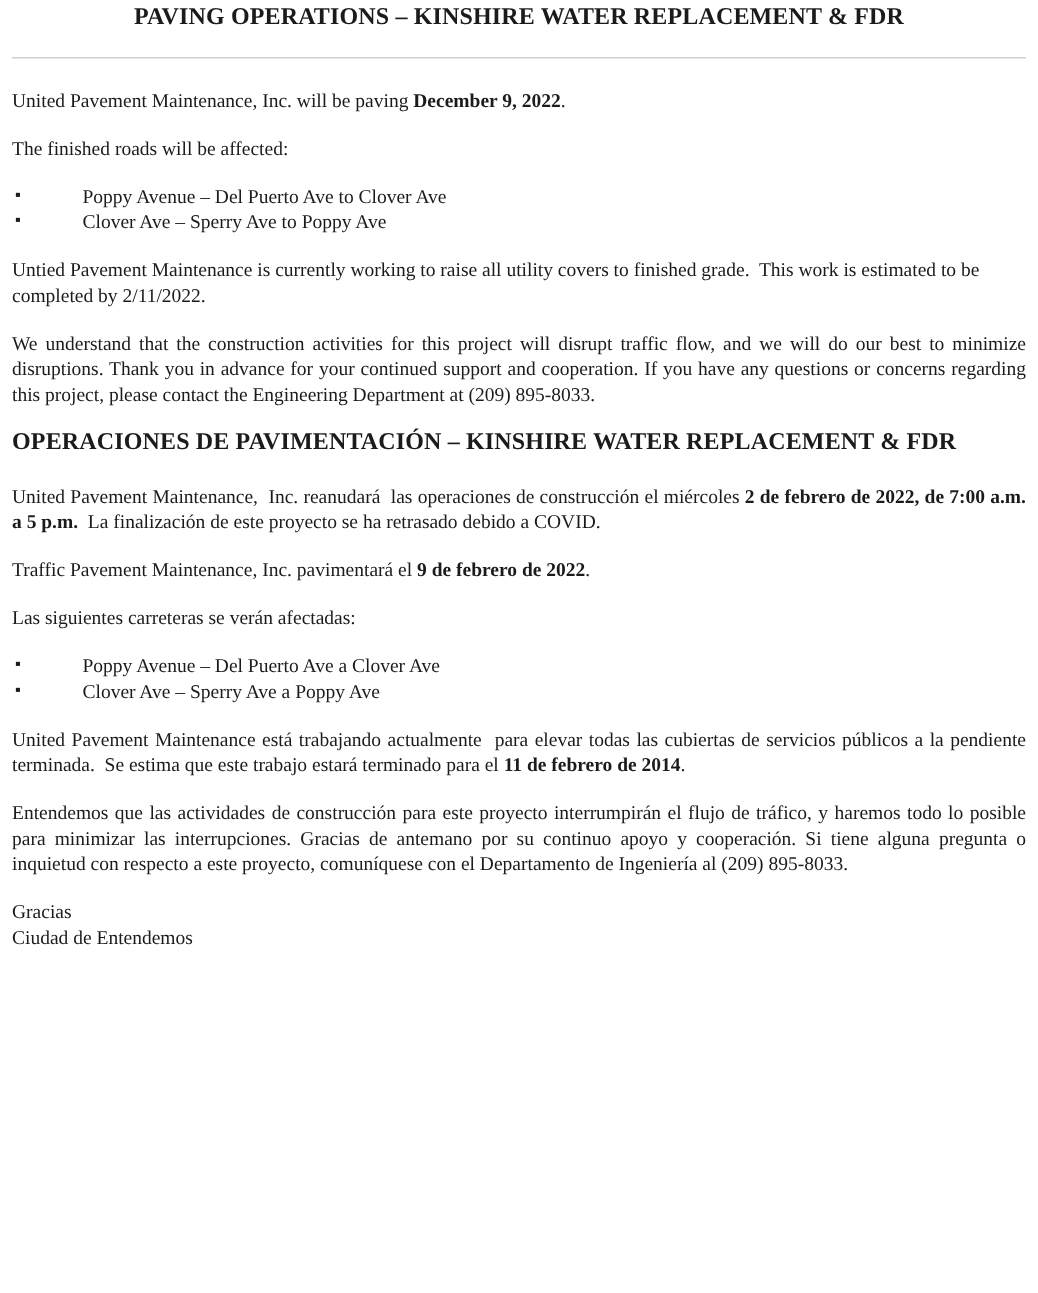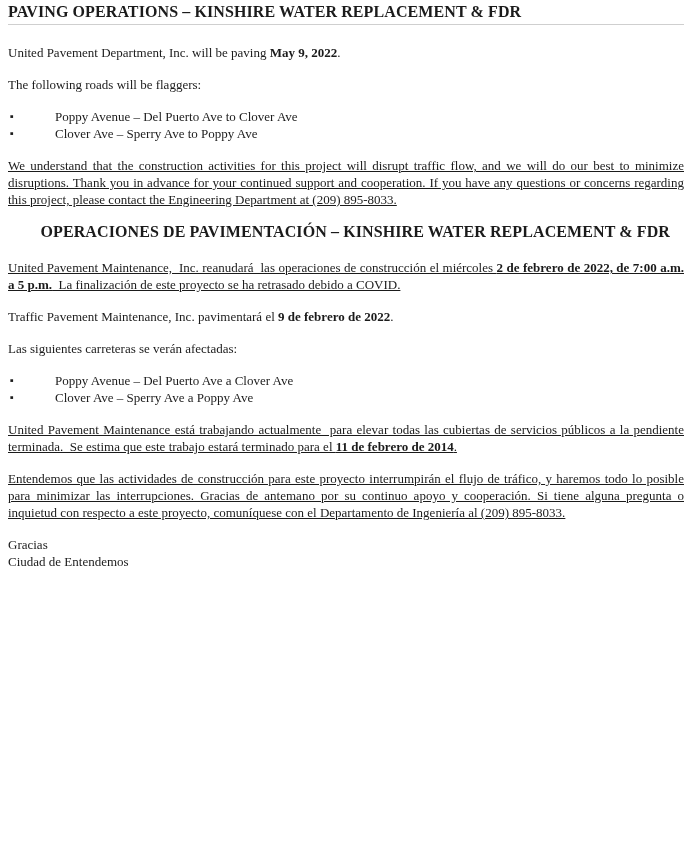--- a/index.html
+++ b/index.html
@@ -17,29 +17,29 @@
   }
   h1.doc-title {
     font-size: 16px;
     line-height: 17px;
     font-weight: bold;
     margin: 0 0 19px 0;
     letter-spacing: 0.1px;
   }
   h1.underlined {
     border-bottom: 1px solid #cfcfcf;
-    padding-bottom: 4px;
+    padding-bottom: 18px;
+    text-align: center;
   }
   h1.spanish-title {
     margin-top: 3px;
     max-width: 662px;
-    text-align: right;
   }
   .blocks p { margin: 0 0 15px 0; }
-  .blocks p.justify { text-align: justify; text-decoration: underline; }
+  .blocks p.justify { text-align: justify; }
   .blocks ul {
     list-style: none;
     margin: 0 0 15px 0;
     padding: 0;
   }
   .blocks li {
     position: relative;
     padding-left: 47px;
   }
   .bullet {
@@ -52,26 +52,27 @@
   strong { font-weight: bold; }
 </style>
 </head>
 <body>
 
 <main class="page">
 
   <section>
     <h1 class="doc-title underlined">PAVING OPERATIONS – KINSHIRE WATER REPLACEMENT &amp; FDR</h1>
     <div class="blocks">
-        <p><span>United Pavement Department, Inc. will be paving </span><strong>May 9, 2022</strong><span>.</span></p>
-        <p><span>The following roads will be flaggers:</span></p>
+        <p><span>United Pavement Maintenance, Inc. will be paving </span><strong>December 9, 2022</strong><span>.</span></p>
+        <p><span>The finished roads will be affected:</span></p>
         <ul>
           <li><span class="bullet">▪</span><span>Poppy Avenue – Del Puerto Ave to Clover Ave</span></li>
           <li><span class="bullet">▪</span><span>Clover Ave – Sperry Ave to Poppy Ave</span></li>
         </ul>
+        <p><span>Untied Pavement Maintenance is currently working to raise all utility covers to finished grade.&nbsp; This work is estimated to be completed by 2/11/2022.</span></p>
         <p class="justify"><span>We understand that the construction activities for this project will disrupt traffic flow, and we will do our best to minimize disruptions. Thank you in advance for your continued support and cooperation. If you have any questions or concerns regarding this project, please contact the Engineering Department at (209) 895-8033.</span></p>
       </div>
   </section>
 
   <section>
     <h1 class="doc-title spanish-title">OPERACIONES DE PAVIMENTACIÓN – KINSHIRE WATER REPLACEMENT &amp; FDR</h1>
     <div class="blocks">
         <p class="justify"><span>United Pavement Maintenance, &nbsp;Inc. reanudará &nbsp;las operaciones de construcción el miércoles </span><strong>2 de febrero de 2022, de 7:00 a.m. a 5 p.m.</strong><span>&nbsp; La finalización de este proyecto se ha retrasado debido a COVID.</span></p>
         <p><span>Traffic Pavement Maintenance, Inc. pavimentará el </span><strong>9 de febrero de 2022</strong><span>.</span></p>
         <p><span>Las siguientes carreteras se verán afectadas:</span></p>

